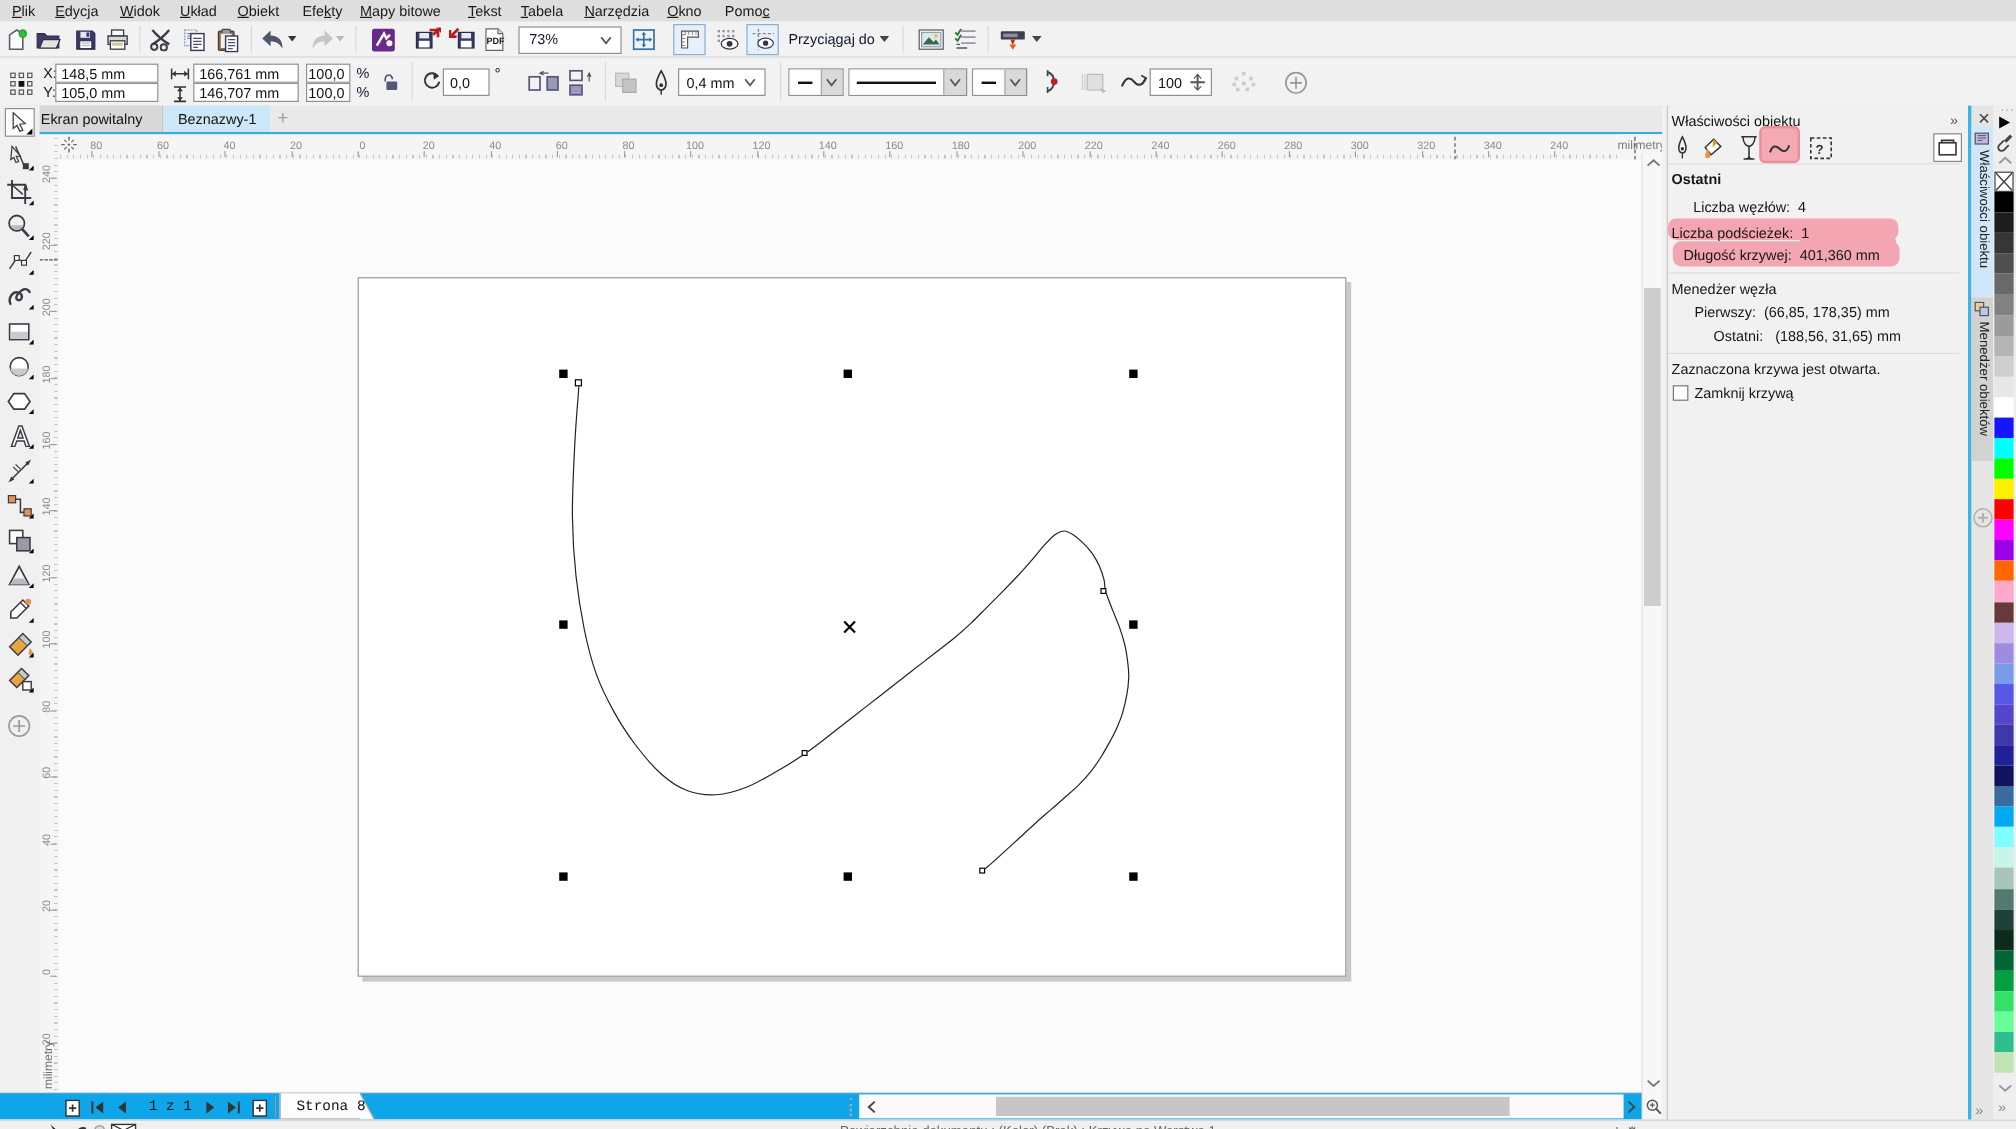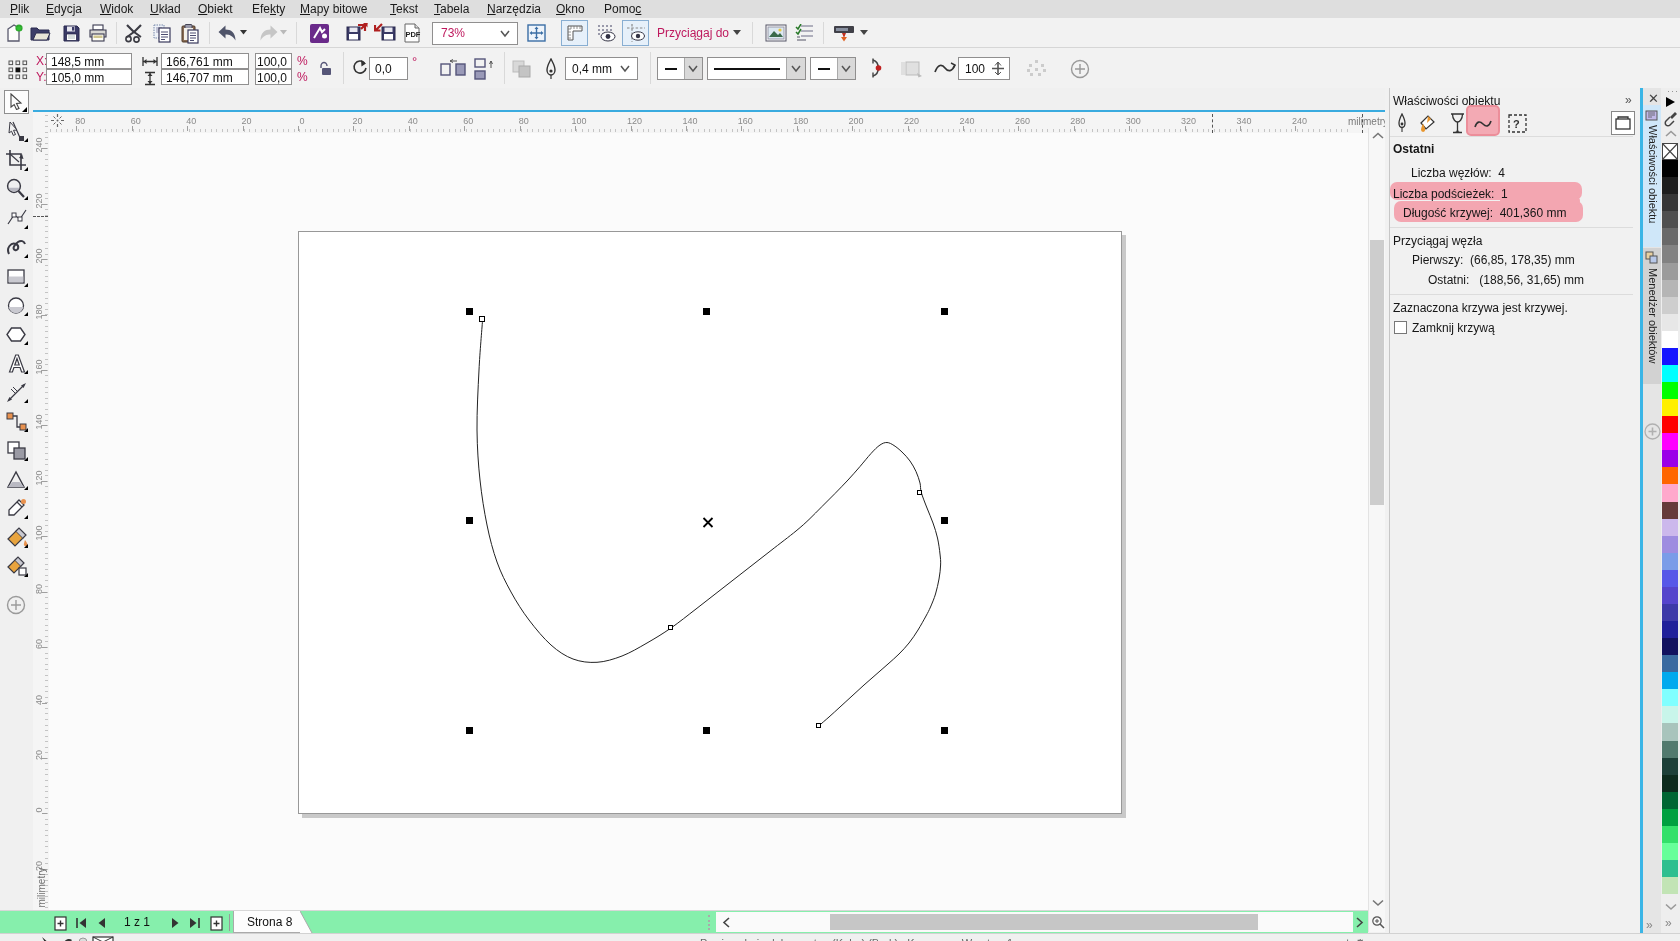--- a/index.html
+++ b/index.html
@@ -9,21 +9,21 @@
 
 #menubar { position:absolute; left:0; top:0; width:1680px; height:18px; background:#dedede; font-size:12px; color:#1a1a1a; }
 #menubar span { position:absolute; top:2px; }
 
 #toolbar, #propbar { position:absolute; left:0; top:0; width:1680px; height:90px; }
 #tbbg { position:absolute; left:0; top:18px; width:1680px; height:30px; background:#f2f2f2; }
 #pbbg { position:absolute; left:0; top:47px; width:1680px; height:41px; background:#f2f2f2; border-top:1px solid #d6d6d6; }
 .vsep { position:absolute; width:1px; background:#d9d9d9; }
 .tb-ic { position:absolute; }
 .inbox { position:absolute; background:#fff; border:1px solid #908f8f; font-size:12px; color:#111; }
-.lbl { position:absolute; font-size:12px; color:#be185d; }
+.lbl { position:absolute; font-size:12px; color:#0f172a; }
 
 #tabbar { position:absolute; left:0; top:88px; width:1680px; height:22px; background:#e9e9e9; font-size:12px; color:#111; }
 #blueline { position:absolute; left:28px; top:110px; width:1357px; height:2px; background:#3aabdf; }
 
 #hruler { position:absolute; left:49px; top:112px; width:1336px; height:21px; background:#f5f5f5;
   background-image: repeating-linear-gradient(to right, #c4c4c4 0 1px, transparent 1px 5.5414px);
   background-size:100% 3px; background-position:0.8px 17px; background-repeat:no-repeat; }
 .hrnum { position:absolute; top:4px; font-size:9px; color:#8a8a8a; transform:translateX(-50%); margin-left:4px; }
 .hrtick { position:absolute; top:14px; width:1px; height:5px; background:#9f9f9f; }
 #vruler { position:absolute; left:33px; top:112px; width:16px; height:798px; background:#f5f5f5;
@@ -41,21 +41,21 @@
 .tool { position:absolute; left:5px; width:24px; height:24px; }
 .flyout { position:absolute; width:0; height:0; border-left:4px solid transparent; border-bottom:4px solid #000; }
 
 #vscroll { position:absolute; left:1368px; top:128px; width:17px; height:804px; background:#f7f7f7; border-left:1px solid #e3e3e3; }
 #docker { position:absolute; left:1385px; top:88px; width:255px; height:853px; background:#f1f1f1; font-size:12px; color:#161616; }
 #dtabs { position:absolute; left:1643px; top:88px; width:18px; height:853px; background:#e5e5e5; }
 #palette { position:absolute; left:1661px; top:88px; width:19px; height:853px; background:#eeeeee; }
 #cyanline { position:absolute; left:1640px; top:88px; width:3px; height:853px; background:#3ab5e6; }
 .sw { position:absolute; left:1px; width:16px; height:17.2px; }
 
-#navbar { position:absolute; left:0; top:910px; width:1368px; height:23px; background:#86efac; border-top:1px solid #d7d7d7; }
+#navbar { position:absolute; left:0; top:910px; width:1368px; height:23px; background:#0ea5e9; border-top:1px solid #d7d7d7;font-family:Liberation Mono, monospace; }
 #statusbar { position:absolute; left:0; top:933px; width:1680px; height:8px; background:#f0f0f0; border-top:1px solid #d2d2d2; overflow:hidden; }
 .marker { position:absolute; background:#f3a6b1; border-radius:7px; }
 .dtext { position:absolute; white-space:nowrap; }
 </style>
 </head>
 <body>
 <div id="root">
 <div id="menubar">
 <span style="left:10px"><u>P</u>lik</span>
 <span style="left:46px"><u>E</u>dycja</span>
@@ -335,20 +335,25 @@
           <rect x="9" y="9" width="3" height="3"></rect>
           <rect x="17" y="10" width="3" height="3"></rect>
           <rect x="4" y="14" width="3" height="3"></rect>
           <rect x="12" y="14" width="3" height="3"></rect>
         </g>
       </svg>
 <svg class="tb-ic" style="left:1070px;top:59px" width="20" height="20">
         <circle cx="10" cy="10" r="8.5" fill="none" stroke="#999" stroke-width="1.4"></circle>
         <path d="M10 5 V15 M5 10 H15" stroke="#999" stroke-width="1.4"></path>
       </svg>
+</div>
+<div id="tabbar">
+<div style="position:absolute;left:28px;top:0;width:108px;height:22px;background:#d8d8d8;border-right:1px solid #c4c4c4;padding:4px 0 0 6px">Ekran powitalny</div>
+<div style="position:absolute;left:137px;top:0;width:88px;height:22px;background:#cce7f8;padding-top:4px;text-align:center">Beznazwy-1</div>
+<div style="position:absolute;left:231px;top:2px;width:14px;height:14px;color:#a2a2a2;font-size:16px">+</div>
 </div>
 <div id="blueline"></div>
 <svg class="abs" style="left:50px;top:113px;z-index:5" width="15" height="15">
       <path d="M7.5 1 V4 M7.5 11 V14 M1 7.5 H4 M11 7.5 H14" stroke="#666" stroke-width="1.2"></path>
       <path d="M3.5 3.5 L5.5 5.5 M11.5 3.5 L9.5 5.5 M3.5 11.5 L5.5 9.5 M11.5 11.5 L9.5 9.5" stroke="#666" stroke-width="1"></path>
       <circle cx="7.5" cy="7.5" r="1" fill="#666"></circle>
     </svg>
 <div id="hruler">
       <span class="hrnum" style="left:27.3px">80</span>
       <div class="hrtick" style="left:27.3px"></div>
@@ -598,25 +603,25 @@
       </svg>
 <div style="position:absolute;left:5px;top:48px;width:243px;height:1px;background:#dcdcdc"></div>
 <div class="dtext" style="left:8px;top:54px;font-weight:bold">Ostatni</div>
 <div class="dtext" style="left:26px;top:78px">Liczba węzłów:&nbsp; 4</div>
 <div class="marker" style="left:5px;top:94px;width:192px;height:18px"></div>
 <div class="marker" style="left:9px;top:113px;width:189px;height:21px"></div>
       <div class="marker" style="left:115px;top:109px;width:80px;height:8px"></div>
 <div class="dtext" style="left:8px;top:99px">Liczba podścieżek:&nbsp; 1</div>
 <div class="dtext" style="left:18px;top:118px">Długość krzywej:&nbsp; 401,360 mm</div>
 <div style="position:absolute;left:5px;top:139px;width:243px;height:1px;background:#dcdcdc"></div>
-<div class="dtext" style="left:8px;top:146px">Przyciągaj węzła</div>
+<div class="dtext" style="left:8px;top:146px">Menedżer węzła</div>
 <div class="dtext" style="left:27px;top:165px">Pierwszy:&nbsp; (66,85, 178,35) mm</div>
 <div class="dtext" style="left:43px;top:185px">Ostatni:&nbsp;&nbsp; (188,56, 31,65) mm</div>
 <div style="position:absolute;left:5px;top:206px;width:243px;height:1px;background:#dcdcdc"></div>
-<div class="dtext" style="left:8px;top:213px">Zaznaczona krzywa jest krzywej.</div>
+<div class="dtext" style="left:8px;top:213px">Zaznaczona krzywa jest otwarta.</div>
 <div style="position:absolute;left:9px;top:233px;width:13px;height:13px;background:#fff;border:1px solid #777"></div>
 <div class="dtext" style="left:27px;top:233px">Zamknij krzywą</div>
 </div>
 <div id="cyanline"></div>
 <div id="dtabs">
 <div style="position:absolute;left:5px;top:3px;color:#444;font-size:13px">✕</div>
 <div style="position:absolute;left:0;top:17px;width:18px;height:142px;background:#cfe7f9"></div>
 <svg class="abs" style="left:2px;top:20px" width="14" height="14">
         <rect x="1" y="3" width="11" height="9" fill="#c0b8e8" stroke="#555"></rect>
         <path d="M3 5 H10 M3 7 H10 M3 9 H7" stroke="#555" stroke-width=".8"></path>

